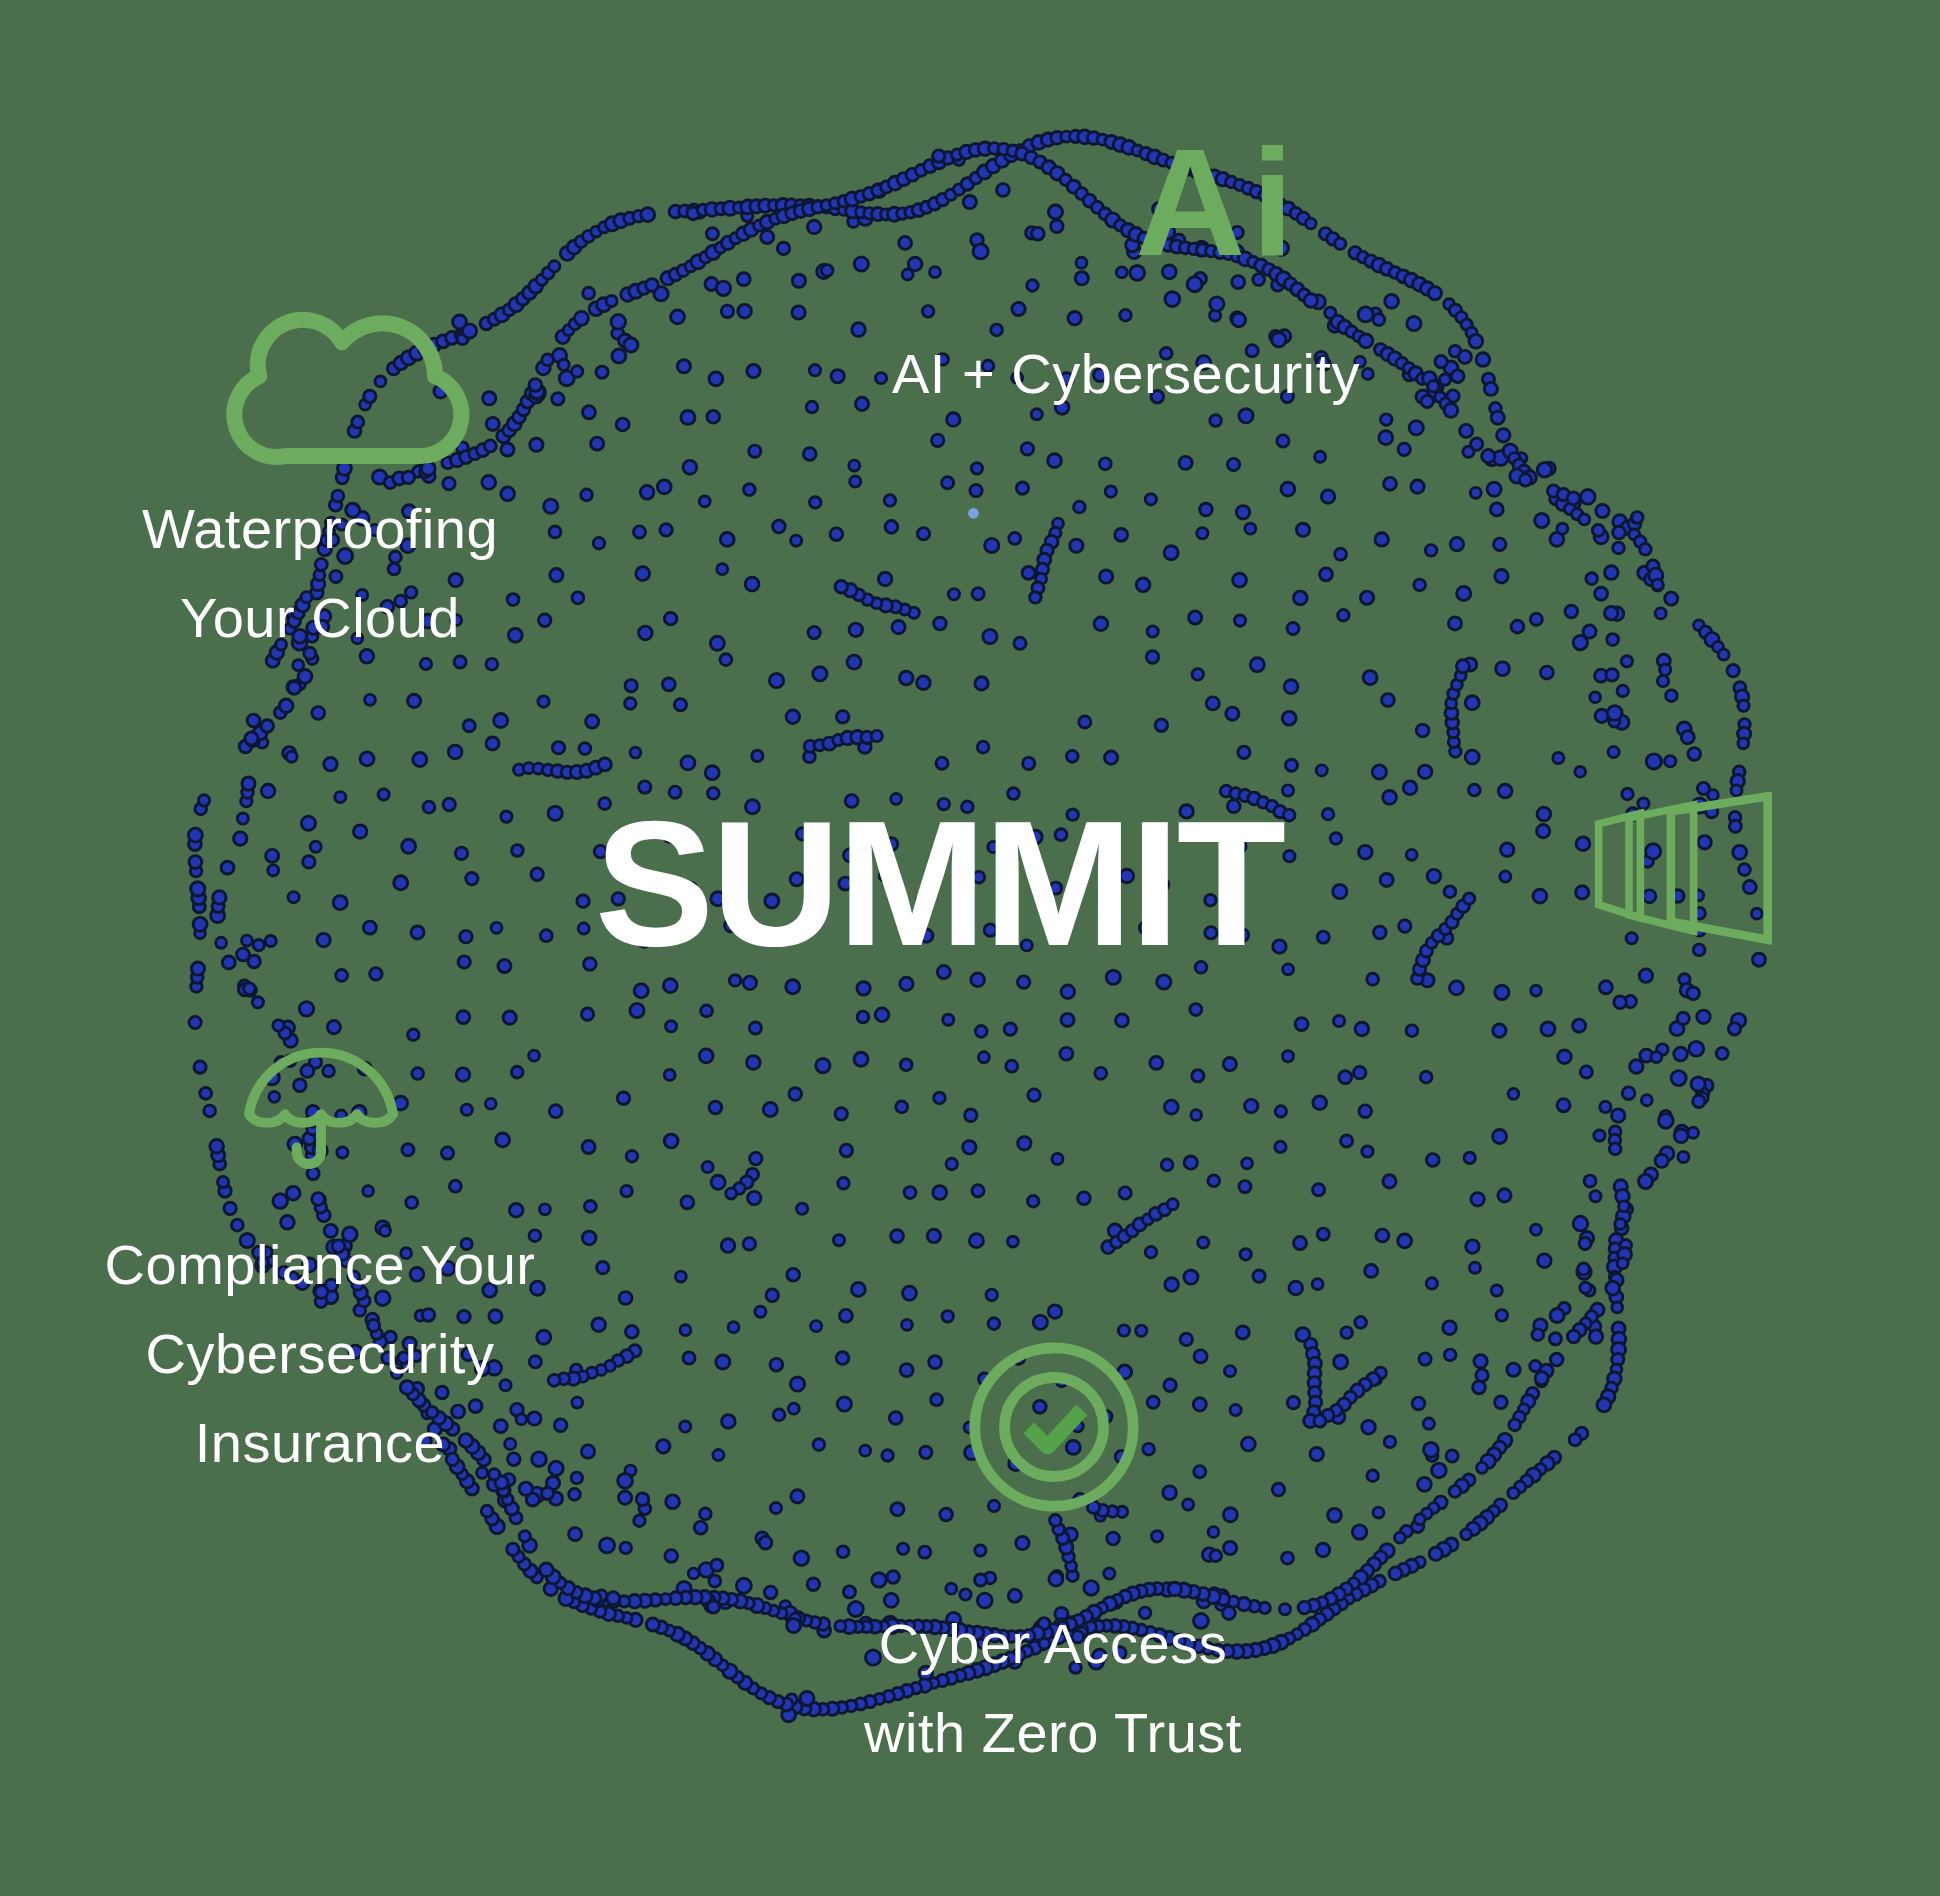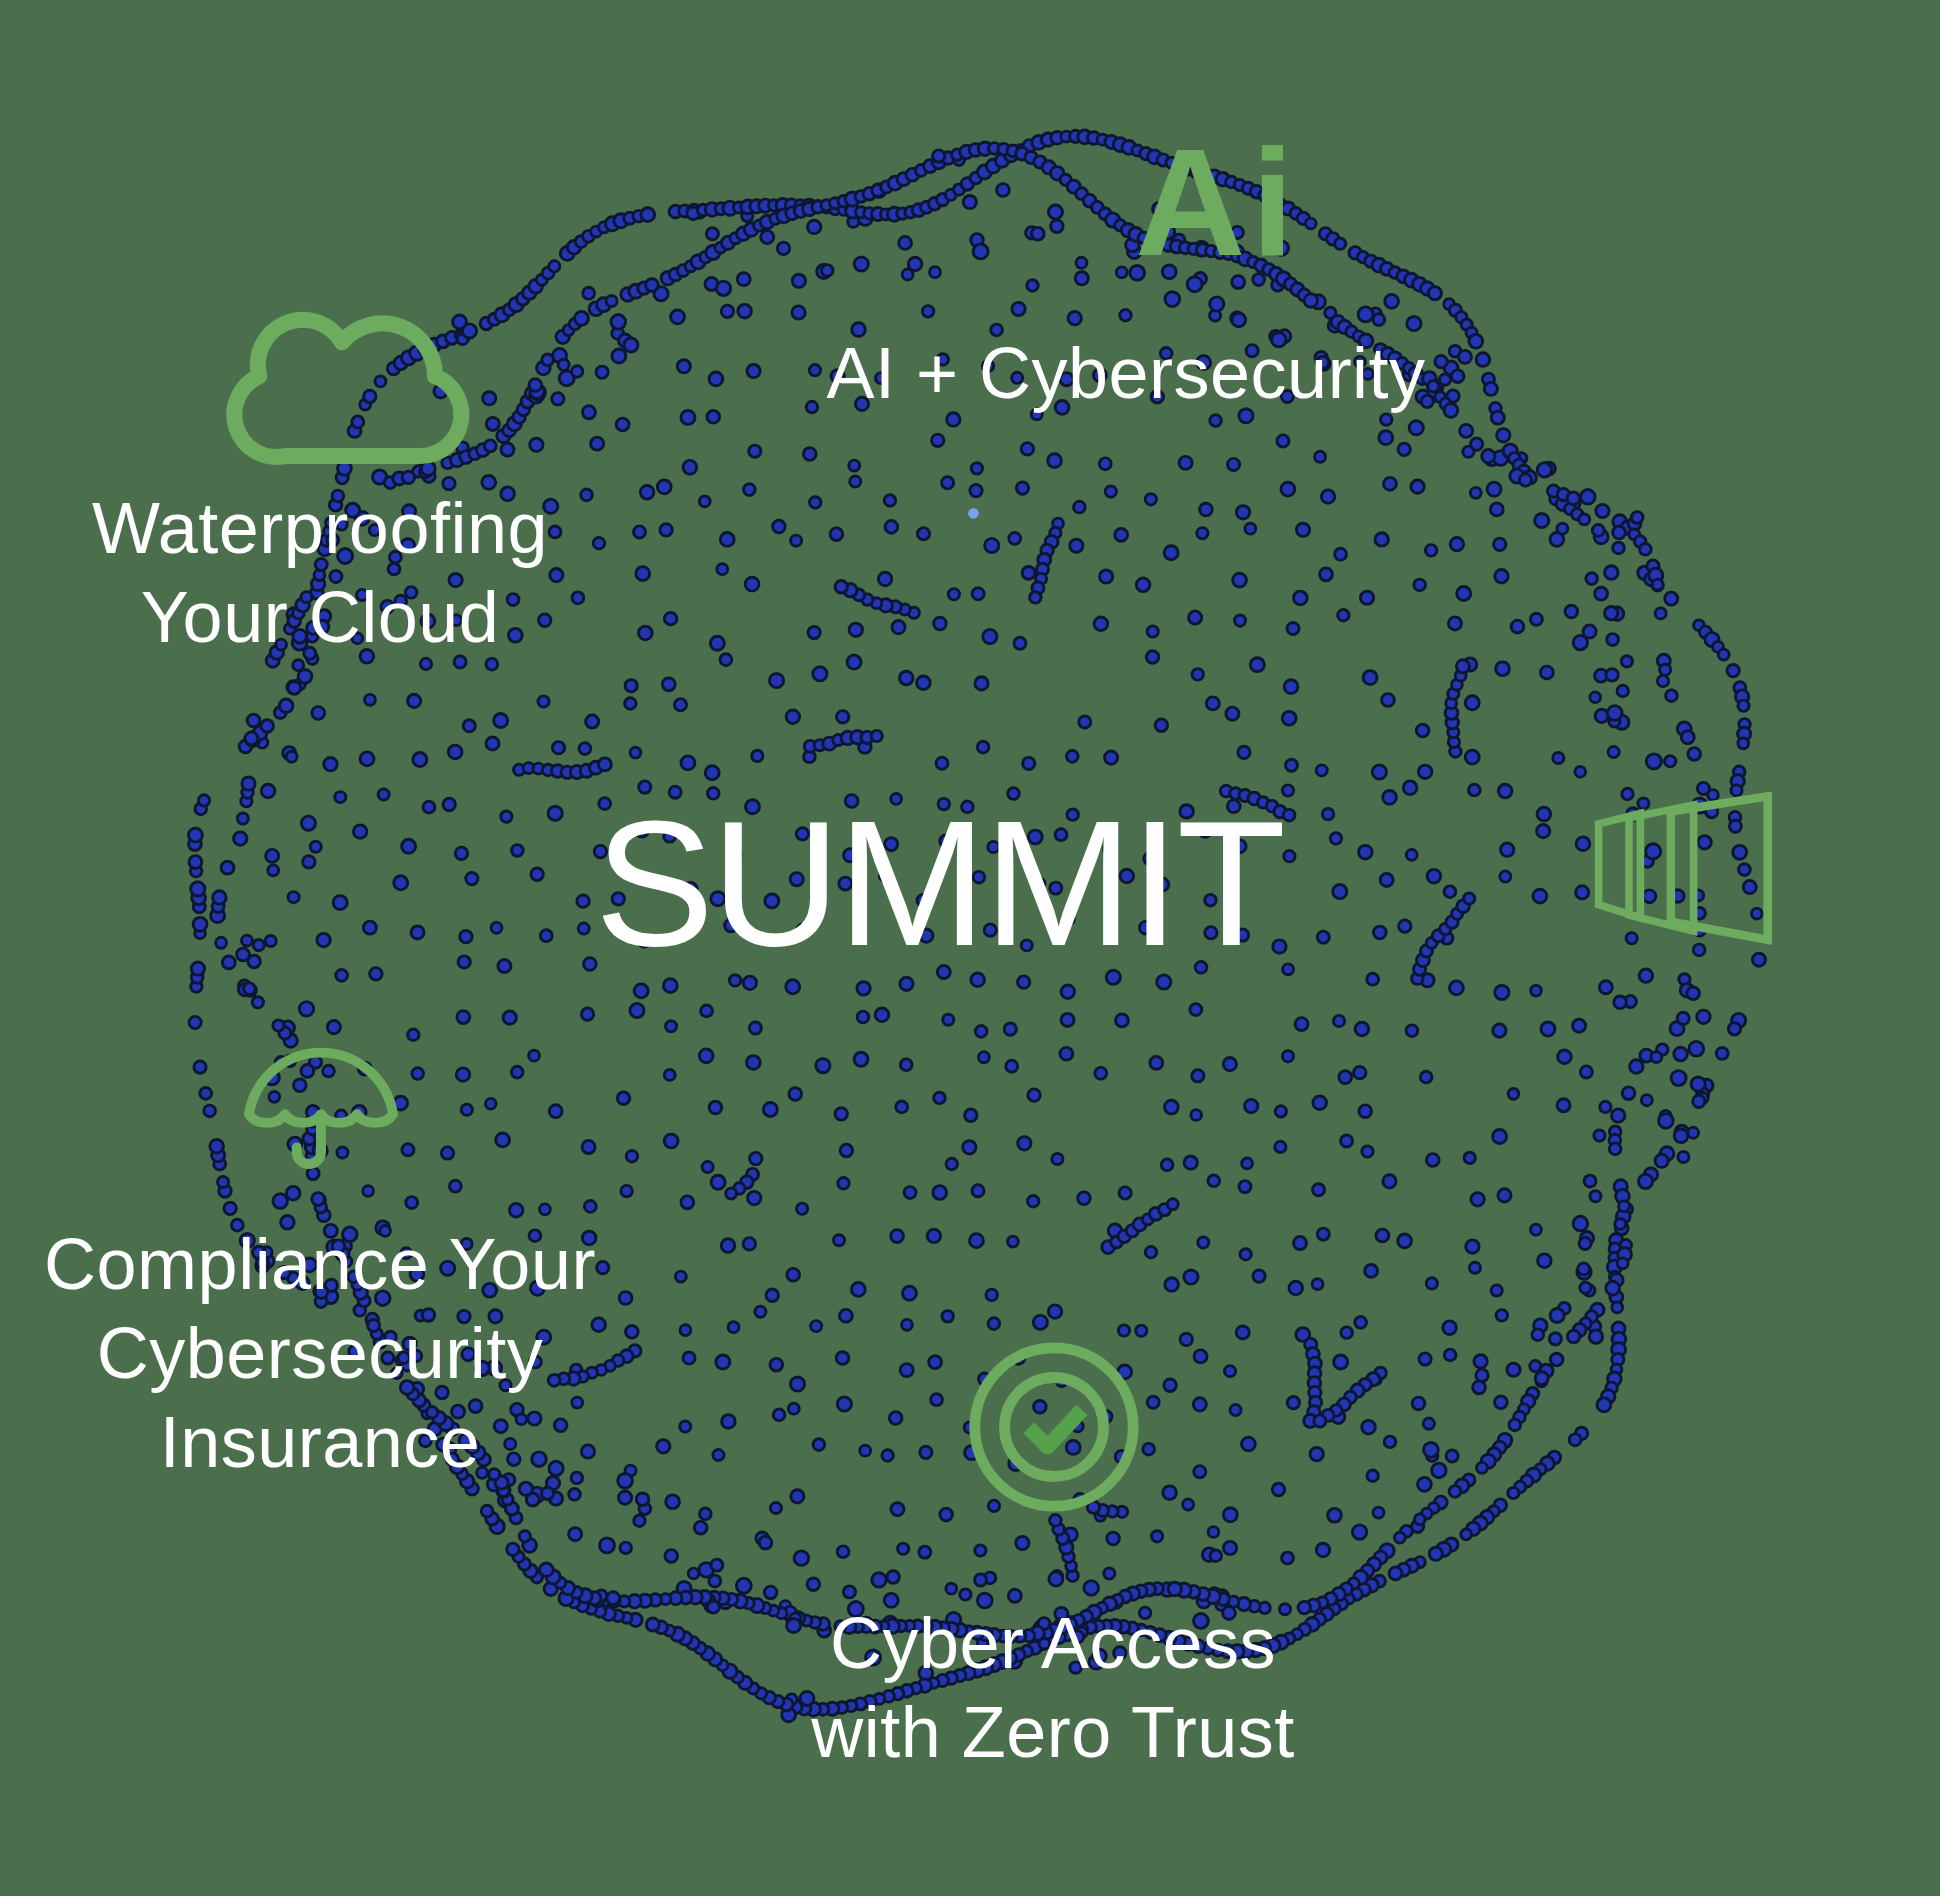--- a/index.html
+++ b/index.html
@@ -13,31 +13,31 @@
   #dot-layer{position:absolute;left:0;top:0;z-index:1;}
   #dot-layer circle{fill:var(--dot-blue,#2236b4);stroke:var(--dot-outline,#0d1734);stroke-width:3;}
   #dot-layer circle.accent{fill:var(--accent-dot-blue,#7aa0e8);stroke:none;}
   .green-icon{position:absolute;z-index:2;color:var(--icon-green,#6dac5e);}
   .green-icon svg{display:block;width:100%;height:100%;}
   .topic-label{
     position:absolute;z-index:3;
     transform:translateX(-50%);
     text-align:center;
     color:var(--text-white,#fff);
-    font-size:72px;line-height:89px;
+    font-size:56px;line-height:89px;
     white-space:pre-line;
     letter-spacing:0.5px;
   }
   #summit-title{
     position:absolute;z-index:3;
     left:939px;top:791px;
     transform:translateX(-50%);
     color:var(--text-white,#fff);
     font-size:179px;line-height:184px;
-    font-weight:400;letter-spacing:-2.9px;
+    font-weight:700;letter-spacing:-2.9px;
     white-space:nowrap;
   }
   #ai-logo{
     position:absolute;z-index:3;
     left:1135px;top:142px;
     color:var(--icon-green,#6dac5e);
     font-size:153px;line-height:120px;
     font-weight:700;letter-spacing:5.8px;
   }
   #cloud-icon{left:211px;top:284px;width:275px;height:188px;}

